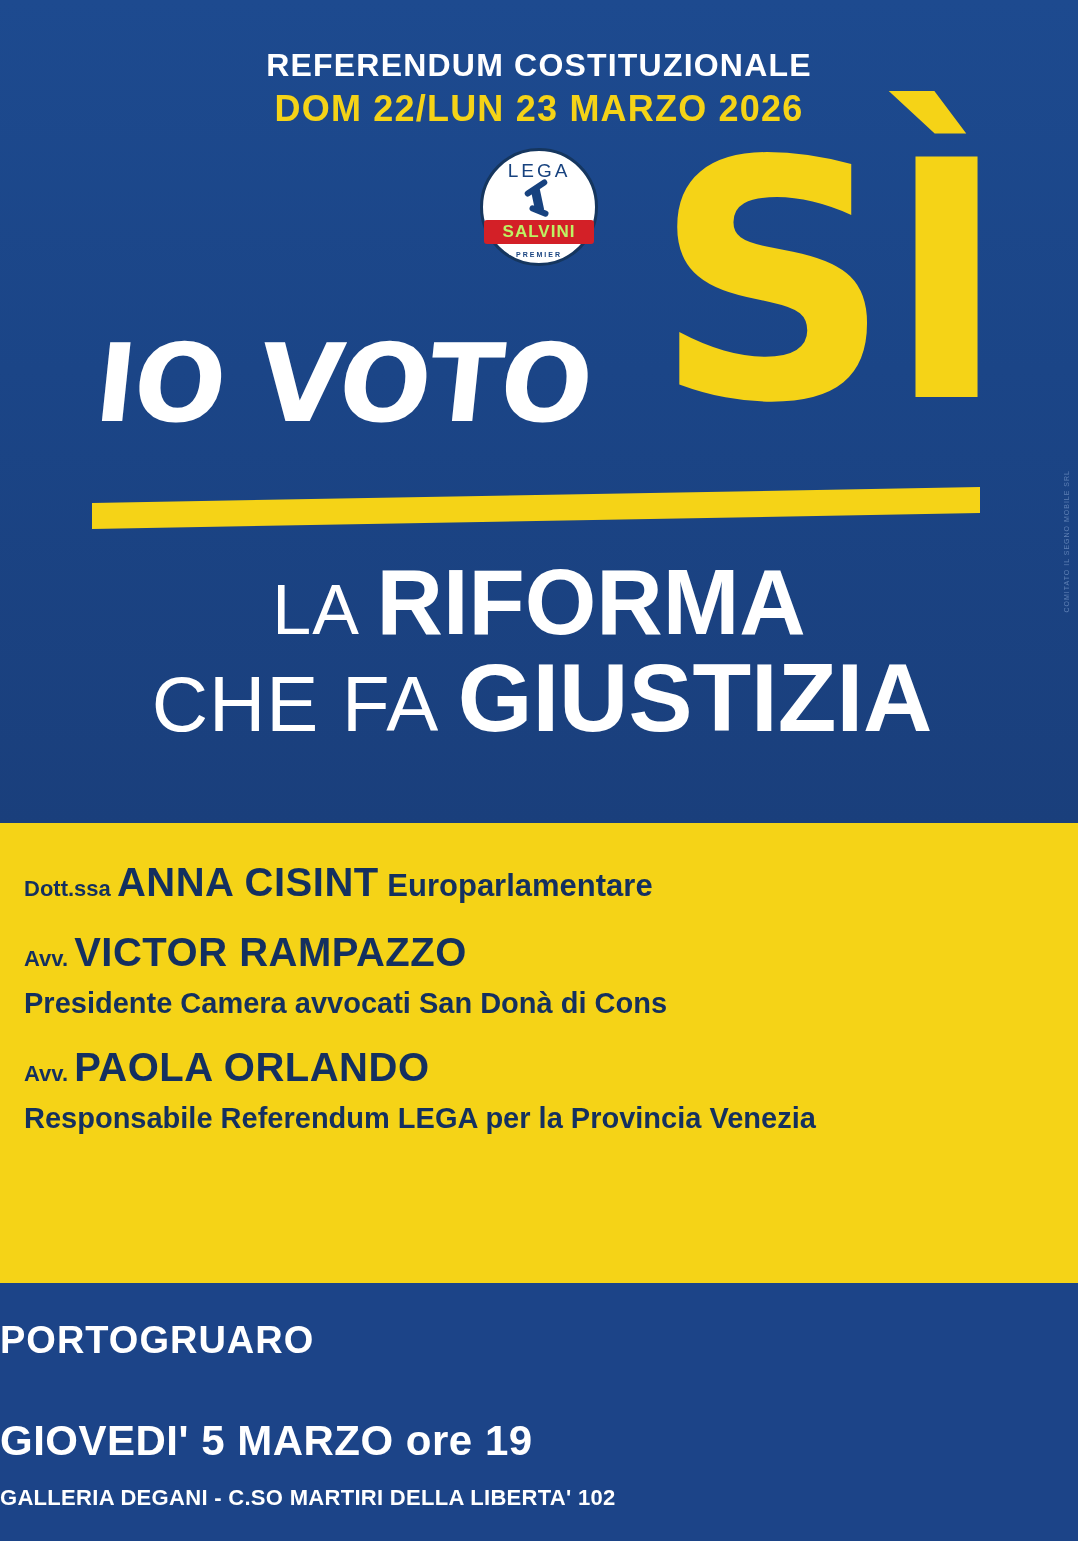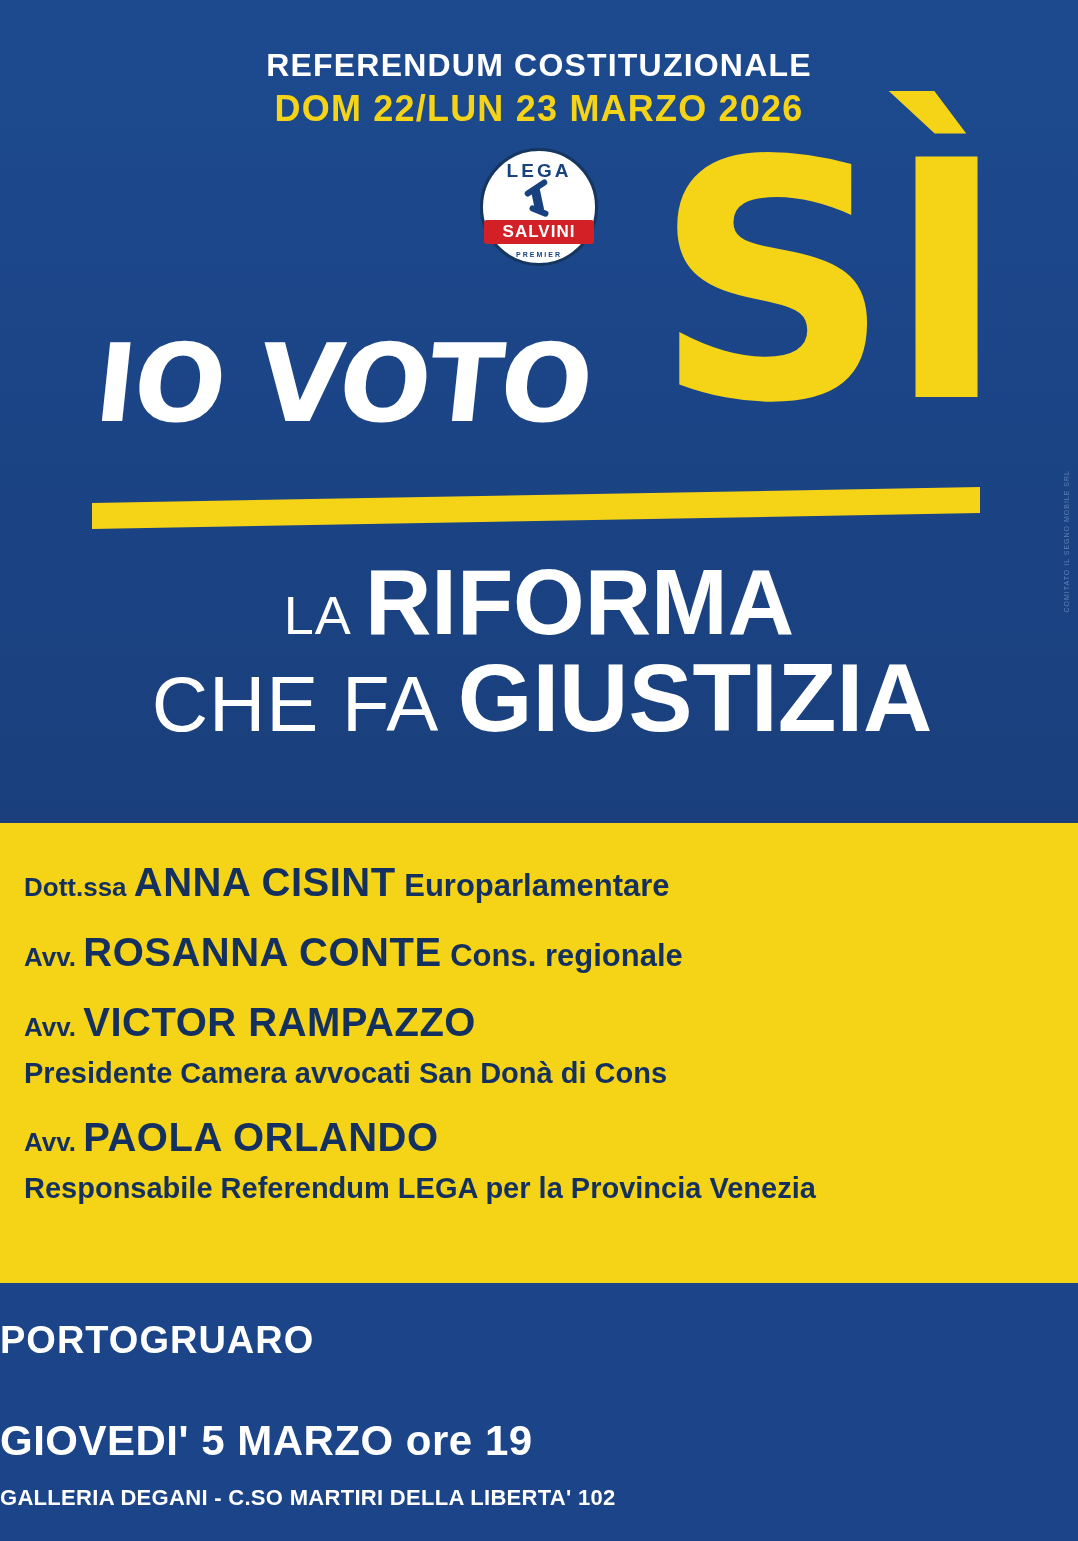--- a/index.html
+++ b/index.html
@@ -65,21 +65,21 @@
     box-sizing: border-box;
   }
   .logo-arc-text {
     position: absolute;
     top: 12px;
     left: 0;
     width: 100%;
     text-align: center;
     color: #17427f;
     font-size: 19px;
-    font-weight: bold;
+    font-weight: normal;
     letter-spacing: 3px;
   }
   .logo-fig {
     position: absolute;
     top: 34px;
     left: 50%;
     transform: translateX(-50%);
     width: 36px;
     height: 40px;
   }
@@ -114,21 +114,21 @@
     border-radius: 3px;
   }
   .logo-banner {
     position: absolute;
     bottom: 22px;
     left: 4px;
     right: 4px;
     height: 24px;
     background: #d32027;
     border-radius: 3px;
-    color: #ffffff;
+    color: #bef264;
     font-size: 17px;
     font-weight: bold;
     letter-spacing: 1px;
     text-align: center;
     line-height: 24px;
   }
   .logo-sub {
     position: absolute;
     bottom: 8px;
     left: 0;
@@ -183,21 +183,21 @@
     position: absolute;
     top: 556px;
     left: 0;
     width: 100%;
     text-align: center;
     color: #ffffff;
     line-height: 1;
     white-space: nowrap;
   }
   .riforma-line .thin {
-    font-size: 54px;
+    font-size: 70px;
     font-weight: normal;
     letter-spacing: 1px;
   }
   .riforma-line .bold {
     font-size: 92px;
     font-weight: bold;
     letter-spacing: 0px;
   }
   .giustizia-line {
     position: absolute;
@@ -239,21 +239,21 @@
     background: #f5d317;
     box-sizing: border-box;
     padding: 36px 24px 0 24px;
   }
   .speaker {
     color: #14305f;
     margin-bottom: 24px;
     line-height: 1.15;
   }
   .speaker .pre {
-    font-size: 26px;
+    font-size: 22px;
     font-weight: bold;
   }
   .speaker .name {
     font-size: 40px;
     font-weight: bold;
     letter-spacing: 0.5px;
   }
   .speaker .post {
     font-size: 31px;
     font-weight: bold;
@@ -338,23 +338,20 @@
 
     <div class="side-credit">COMITATO IL SEGNO MOBILE SRL</div>
   </div>
 
   <div class="speakers">
 
     <div class="speaker">
       <span class="pre">Dott.ssa </span><span class="name">ANNA CISINT</span><span class="post"> Europarlamentare</span>
     </div>
 
-    <div class="speaker">
-      <span class="pre">Avv. </span><span class="name">ROSANNA CONTE</span><span class="post"> Cons. regionale</span>
-    </div>
 
     <div class="speaker">
       <span class="pre">Avv. </span><span class="name">VICTOR RAMPAZZO</span>
       <span class="role-line">Presidente Camera avvocati San Donà di Cons</span>
     </div>
 
     <div class="speaker">
       <span class="pre">Avv. </span><span class="name">PAOLA ORLANDO</span>
       <span class="role-line">Responsabile Referendum LEGA per la Provincia Venezia</span>
     </div>

